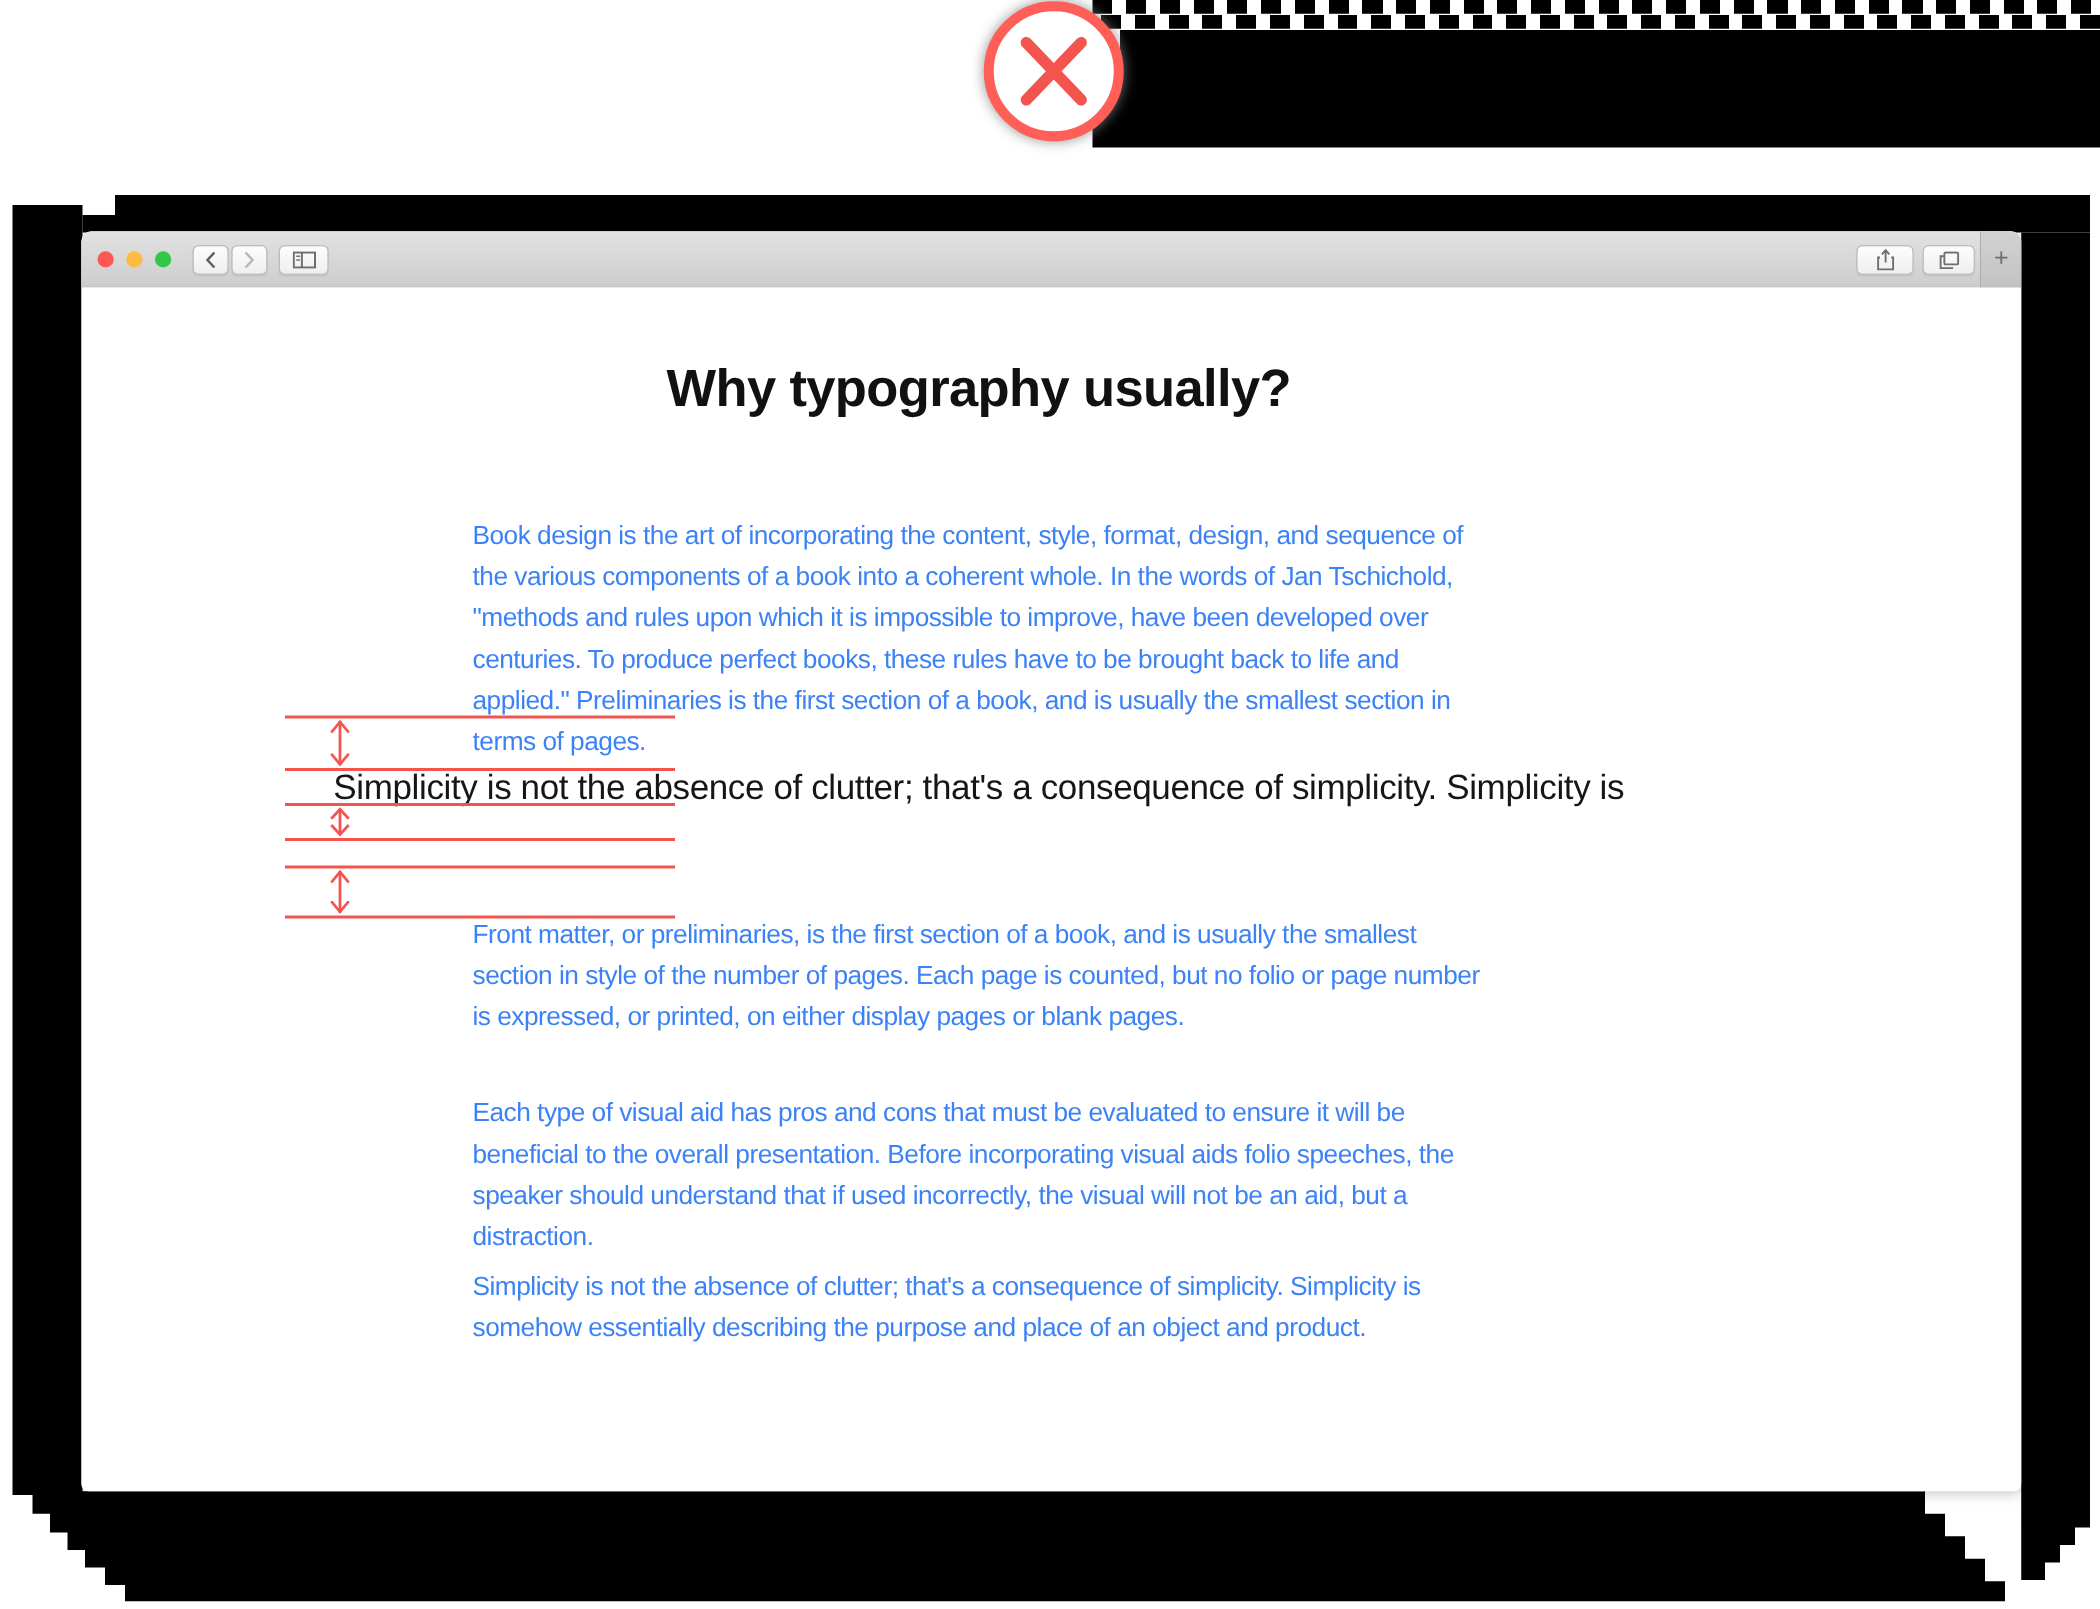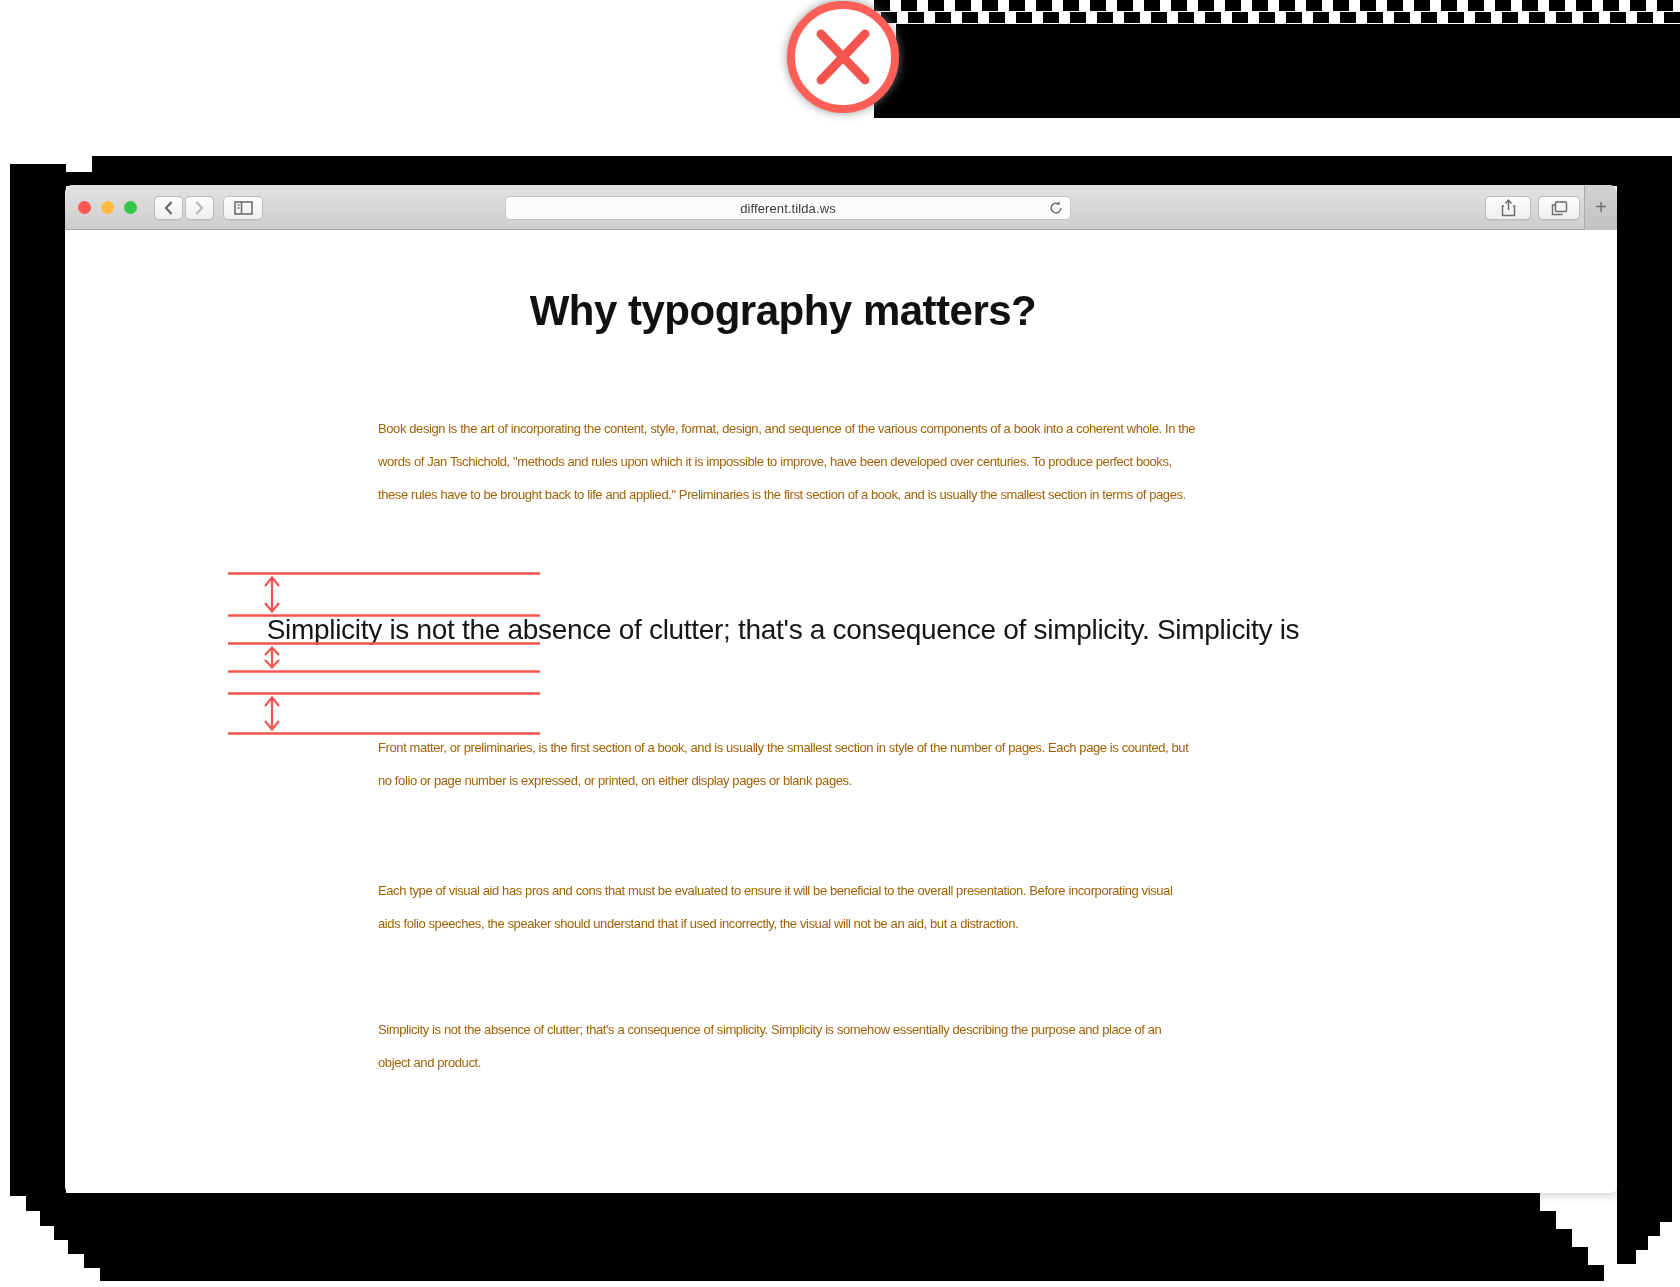--- a/index.html
+++ b/index.html
@@ -46,21 +46,21 @@
     font-size:20px;color:#6e6e6e;}
   .urlfield{position:absolute;left:440px;top:11px;width:566px;height:24px;background:#fcfcfc;
     border:1px solid #c6c6c6;border-radius:5px;display:flex;align-items:center;justify-content:center;}
   .urltext{font-size:13px;color:#3a3a3a;letter-spacing:.1px;}
   .refresh{position:absolute;right:6px;top:3px;color:#6e6e6e;}
 
   
   .article{position:absolute;left:0;top:45px;right:0;bottom:0;color:var(--ink);}
   .title{position:absolute;top:57px;left:248px;width:940px;text-align:center;
     font-size:42px;font-weight:700;letter-spacing:-.5px;color:#111;}
-  .para{position:absolute;left:313px;width:818px;font-size:13px;line-height:33px;letter-spacing:-.4px;color:#a16207;}
+  .para{position:absolute;left:313px;width:818px;font-size:21px;line-height:33px;letter-spacing:-.4px;color:#3b82f6;}
   .p1{top:182px;}
   .p2{top:501px;}
   .p3{top:644px;}
   .p4{top:783px;}
   .pullquote{position:absolute;top:375px;left:718px;transform:translateX(-50%);width:max-content;
     text-align:center;font-size:28px;line-height:50px;letter-spacing:-.3px;color:#161616;font-weight:400;}
   .pullquote div{white-space:nowrap;}
 
   
   .anno{position:absolute;left:0;top:0;z-index:5;}
@@ -108,50 +108,41 @@
       </div>
       <div class="tbtn b-side">
         <svg width="19" height="14" viewBox="0 0 19 14">
           <rect x="1" y="1" width="17" height="12" fill="none" stroke="#6e6e6e" stroke-width="1.6"></rect>
           <line x1="7.5" y1="1" x2="7.5" y2="13" stroke="#6e6e6e" stroke-width="1.6"></line>
           <line x1="3" y1="4" x2="6" y2="4" stroke="#6e6e6e" stroke-width="1.2"></line>
           <line x1="3" y1="7" x2="6" y2="7" stroke="#6e6e6e" stroke-width="1.2"></line>
         </svg>
       </div>
 
-      <div class="urlfield">
-        <span class="urltext">different.tilda.ws</span>
-        <span class="refresh">
-          <svg width="16" height="16" viewBox="0 0 16 16">
-            <path d="M12.8,8 a4.8,4.8 0 1 1 -1.5,-3.5" stroke="#6e6e6e" stroke-width="1.5" fill="none"></path>
-            <path d="M11.5,1.2 L11.6,4.8 L8.2,4.4 Z" fill="#6e6e6e"></path>
-          </svg>
-        </span>
-      </div>
 
       <div class="tbtn b-share">
         <svg width="15" height="18" viewBox="0 0 15 18">
           <path d="M3,7 H1.5 V16.5 H13.5 V7 H12" stroke="#6e6e6e" stroke-width="1.5" fill="none"></path>
           <line x1="7.5" y1="1.5" x2="7.5" y2="11" stroke="#6e6e6e" stroke-width="1.5"></line>
           <path d="M4.5,4.5 L7.5,1.2 L10.5,4.5" stroke="#6e6e6e" stroke-width="1.5" fill="none"></path>
         </svg>
       </div>
       <div class="tbtn b-tabs">
         <svg width="17" height="15" viewBox="0 0 17 15">
           <rect x="4.5" y="1" width="11" height="9.5" rx="1" fill="none" stroke="#6e6e6e" stroke-width="1.5"></rect>
           <path d="M11.5,13.5 H1.5 V4 H4" stroke="#6e6e6e" stroke-width="1.5" fill="none"></path>
         </svg>
       </div>
       <div class="newtab">
         <span>+</span>
       </div>
     </div>
 
     <div class="article">
-      <h1 class="title">Why typography matters?</h1>
+      <h1 class="title">Why typography usually?</h1>
 
       <p class="para p1">Book design is the art of incorporating the content, style, format, design, and sequence of the various components of a book into a coherent whole. In the words of Jan Tschichold, "methods and rules upon which it is impossible to improve, have been developed over centuries. To produce perfect books, these rules have to be brought back to life and applied." Preliminaries is the first section of a book, and is usually the smallest section in terms of pages.</p>
 
       <div class="pullquote">
         <div>Simplicity is not the absence of clutter; that's a consequence of simplicity. Simplicity is</div>
       </div>
 
       <p class="para p2">Front matter, or preliminaries, is the first section of a book, and is usually the smallest section in style of the number of pages. Each page is counted, but no folio or page number is expressed, or printed, on either display pages or blank pages.</p>
       <p class="para p3">Each type of visual aid has pros and cons that must be evaluated to ensure it will be beneficial to the overall presentation. Before incorporating visual aids folio speeches, the speaker should understand that if used incorrectly, the visual will not be an aid, but a distraction.</p>
       <p class="para p4">Simplicity is not the absence of clutter; that's a consequence of simplicity. Simplicity is somehow essentially describing the purpose and place of an object and product.</p>

